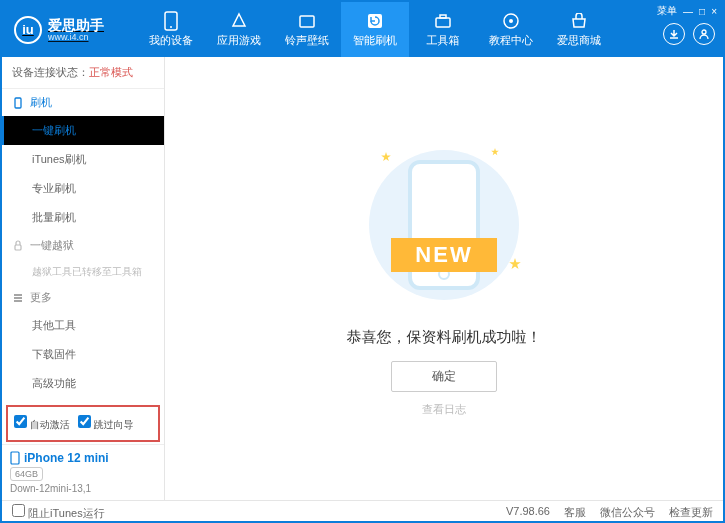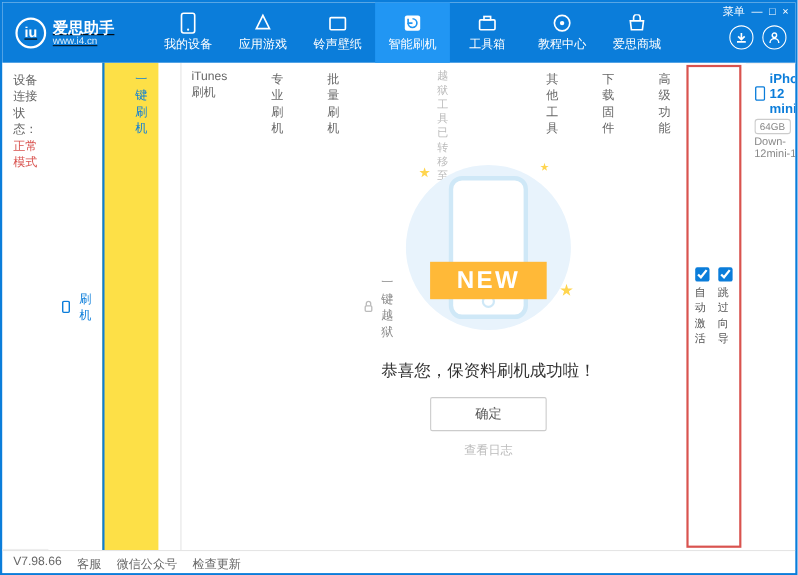--- a/index.html
+++ b/index.html
@@ -12,27 +12,27 @@
 .logo-text .url { font-size: 9px; opacity: 0.85; }
 .nav-tabs { display: flex; height: 100%; }
 .nav-tab { width: 68px; display: flex; flex-direction: column; align-items: center; justify-content: center; color: #fff; font-size: 11px; cursor: pointer; }
 .nav-tab.active { background: #2196f3; }
 .nav-tab .nav-icon { width: 20px; height: 20px; margin-bottom: 2px; display: flex; align-items: center; justify-content: center; }
 .header-right { position: absolute; right: 8px; top: 0; height: 100%; display: flex; align-items: center; gap: 8px; }
 .titlebar-mini { position: absolute; right: 6px; top: 2px; display: flex; gap: 6px; color: #fff; font-size: 10px; align-items: center; }
 .titlebar-mini span { cursor: pointer; }
 .circle-btn { width: 22px; height: 22px; border: 1.5px solid #fff; border-radius: 50%; display: flex; align-items: center; justify-content: center; cursor: pointer; color: #fff; font-size: 12px; margin-top: 8px; }
 .body-area { display: flex; height: 443px; }
-.sidebar { width: 163px; border-right: 1px solid #e5e5e5; display: flex; flex-direction: row; font-size: 11px; }
+.sidebar { width: 163px; border-right: 1px solid #e5e5e5; display: flex; flex-direction: column; font-size: 11px; }
 .conn-status { padding: 8px 10px; color: #666; border-bottom: 1px solid #eee; }
 .conn-status .mode { color: #d9534f; }
 .sb-section { padding: 6px 10px; color: #888; display: flex; align-items: center; gap: 6px; }
 .sb-section.blue { color: #0b7dda; }
 .sb-item { padding: 7px 10px 7px 30px; color: #666; cursor: pointer; }
-.sb-item.active { background: #fde047; color: #0b7dda; border-left: 2px solid #0b7dda; padding-left: 28px; }
+.sb-item.active { background: #000000; color: #0b7dda; border-left: 2px solid #0b7dda; padding-left: 28px; }
 .sb-tip { padding: 6px 10px 6px 30px; color: #bbb; font-size: 10px; line-height: 1.3; }
 .checkbox-row { padding: 8px 6px; border: 2px solid #d9534f; margin: 2px 4px; display: flex; gap: 8px; align-items: center; font-size: 10px; color: #555; }
 .checkbox-row input { accent-color: #0b7dda; }
 .device-box { padding: 6px 8px; border-top: 1px solid #eee; }
 .device-name { color: #0b7dda; font-size: 12px; font-weight: bold; display: flex; align-items: center; gap: 4px; }
 .device-badge { display: inline-block; border: 1px solid #ccc; border-radius: 3px; padding: 1px 4px; font-size: 9px; color: #888; margin-top: 2px; }
 .device-sub { color: #888; font-size: 10px; margin-top: 2px; }
 .main { flex: 1; display: flex; flex-direction: column; align-items: center; justify-content: center; position: relative; }
 .phone-illus { position: relative; width: 170px; height: 170px; display: flex; align-items: center; justify-content: center; }
 .circle-bg { width: 150px; height: 150px; background: #e8f3fc; border-radius: 50%; position: absolute; }
@@ -215,19 +215,22 @@
         <div class="ribbon-body">NEW</div>
       </div>
     </div>
     <div class="success-text">恭喜您，保资料刷机成功啦！</div>
     <button class="ok-btn">确定</button>
     <div class="log-link">查看日志</div>
   </div>
 </div>
 
 <div class="footer">
+  <div class="footer-left">
+    <label><input type="checkbox" style=""> <span>阻止iTunes运行</span></label>
+  </div>
   <div class="footer-right">
     <span>V7.98.66</span>
     <span>客服</span>
     <span>微信公众号</span>
     <span>检查更新</span>
   </div>
 </div>
 
 </body></html>

